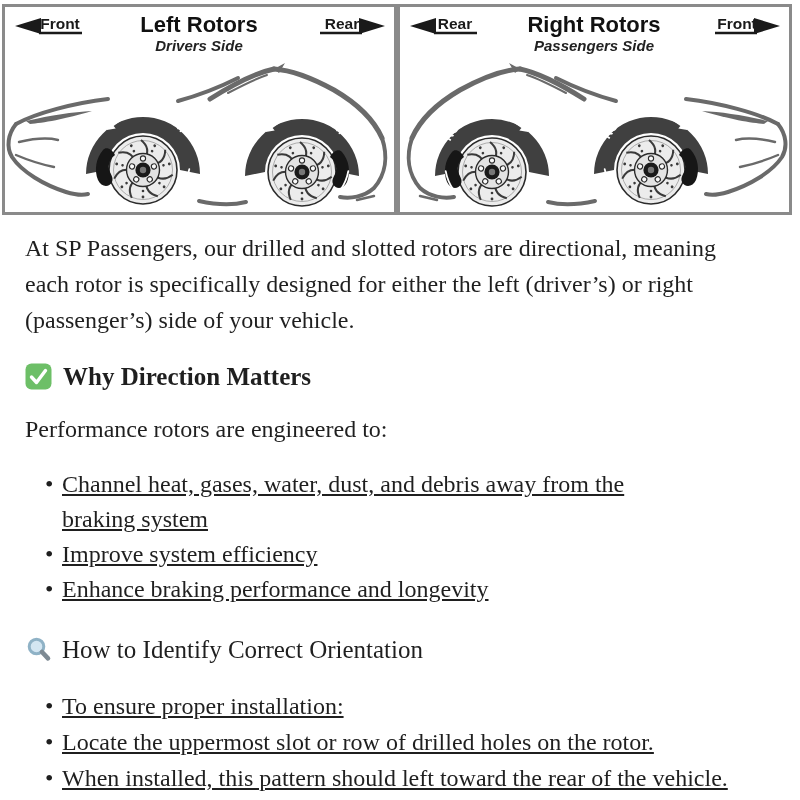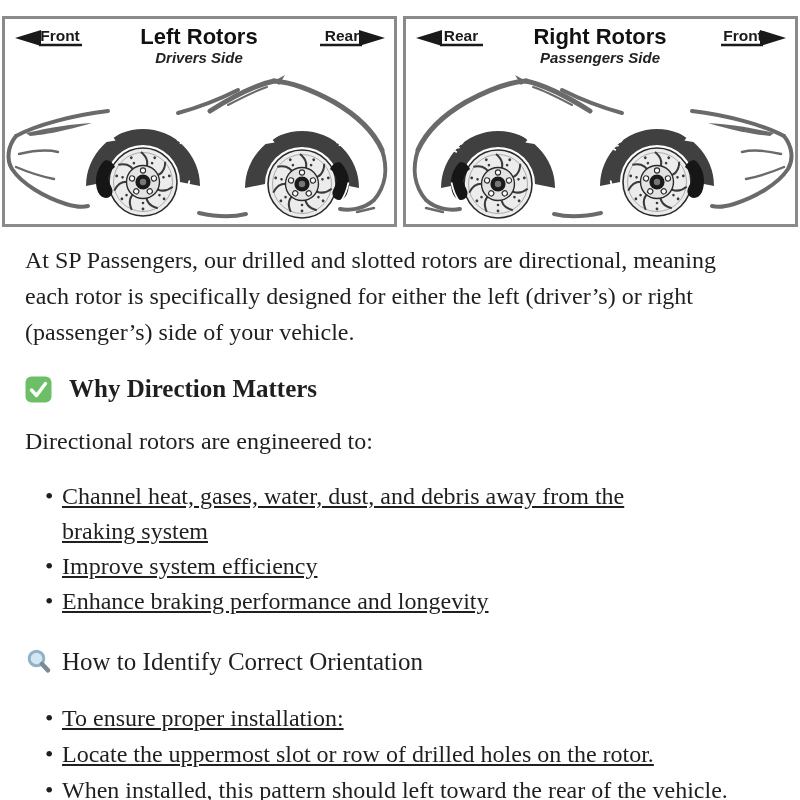--- a/index.html
+++ b/index.html
@@ -1,35 +1,35 @@
 <!DOCTYPE html>
 <html><head>
 <meta charset="utf-8">
 <style>
   html,body{margin:0;padding:0;}
   body{
     width:800px;height:800px;overflow:hidden;background:#ffffff;
     font-family:"Liberation Serif", serif;color:#1f1f1f;
   }
   
-  .diagram{display:flex;gap:6px;padding:4px 2px 0 2px;margin-top:12px;}
+  .diagram{display:flex;padding:4px 2px 0 2px;}
   .panel-svg{width:395px;height:211px;display:block;}
   .panel-border{fill:#ffffff;stroke:#8a8a8a;stroke-width:3;}
   .dirlabel{font-family:"Liberation Sans",sans-serif;font-weight:bold;font-size:15.5px;fill:#1a1a1a;text-anchor:middle;}
   .ptitle{font-family:"Liberation Sans",sans-serif;font-weight:bold;font-size:22px;fill:#111;text-anchor:middle;}
   .psub{font-family:"Liberation Sans",sans-serif;font-weight:bold;font-style:italic;font-size:15px;fill:#222;text-anchor:middle;}
   .underline{stroke:#1a1a1a;stroke-width:2.6;}
   .arrowhead{fill:#1a1a1a;}
   .rot{font-family:"Liberation Sans",sans-serif;font-weight:bold;font-size:11px;fill:#ffffff;letter-spacing:0.6px;}
   .rotarc{stroke:#ffffff;stroke-width:2.4;fill:none;stroke-linecap:round;}
   .rotarc-thin{stroke:#ffffff;stroke-width:1.8;fill:none;stroke-linecap:round;}
   
   .content{padding:0 25px;font-size:24px;}
   .intro{margin:15px 0 0;line-height:36px;max-width:712px;}
-  .h2row{margin:25px 0 0;display:flex;align-items:flex-end;gap:17px;font-weight:bold;font-size:25px;}
+  .h2row{margin:25px 0 0;display:flex;align-items:flex-start;gap:11px;font-weight:bold;font-size:25px;}
   .h3row{margin:29px 0 0;display:flex;align-items:center;gap:9px;font-weight:normal;font-size:25px;text-align:right;}
   .lead{margin:25px 0 0;}
   ul{margin:24px 0 0;padding:0 0 0 20px;list-style:none;}
   li{position:relative;padding-left:17px;line-height:35px;text-decoration:underline;}
   ul.first li{max-width:640px;}
   ul.second li{max-width:708px;line-height:36px;}
   li::before{content:"\2022";position:absolute;left:0;}
   .check-icon svg,.mag-icon svg{display:block;}
 </style>
 </head>
@@ -189,21 +189,21 @@
   <div class="h2row">
     <span class="check-icon">
       <svg width="27" height="27" viewBox="0 0 27 27">
         <rect x="0.5" y="0.5" width="26" height="26" rx="6" fill="#6dbf67"></rect>
         <polyline points="6.5,14 11.5,19.5 20.5,7.5" fill="none" stroke="#ffffff" stroke-width="3.4" stroke-linecap="round" stroke-linejoin="round"></polyline>
       </svg>
     </span>
     <span>Why Direction Matters</span>
   </div>
 
-  <p class="lead">Directional rotors are engineered to:</p>
+  <p class="lead">Performance rotors are engineered to:</p>
 
   <ul class="first">
     <li>Channel heat, gases, water, dust, and debris away from the braking system</li>
     <li>Improve system efficiency</li>
     <li>Enhance braking performance and longevity</li>
   </ul>
 
   <div class="h3row">
     <span class="mag-icon">
       <svg width="28" height="28" viewBox="0 0 28 28">

